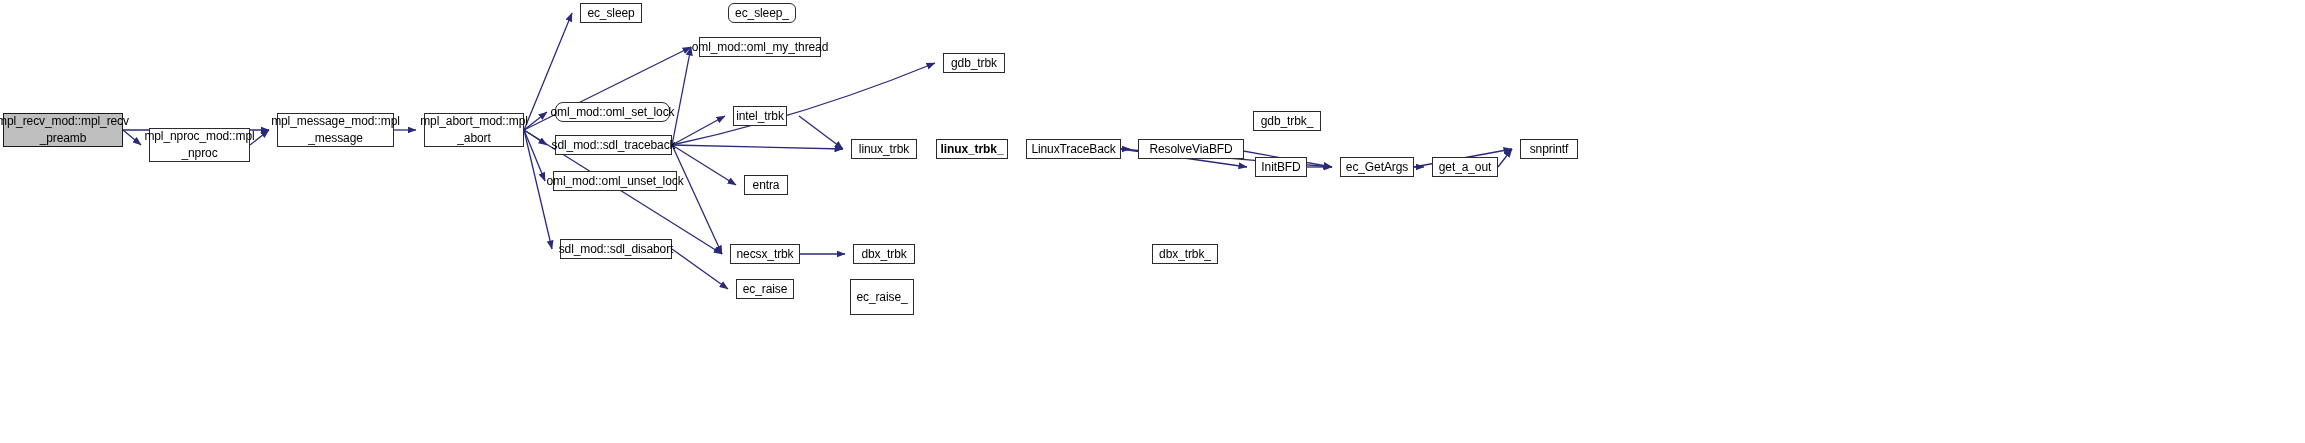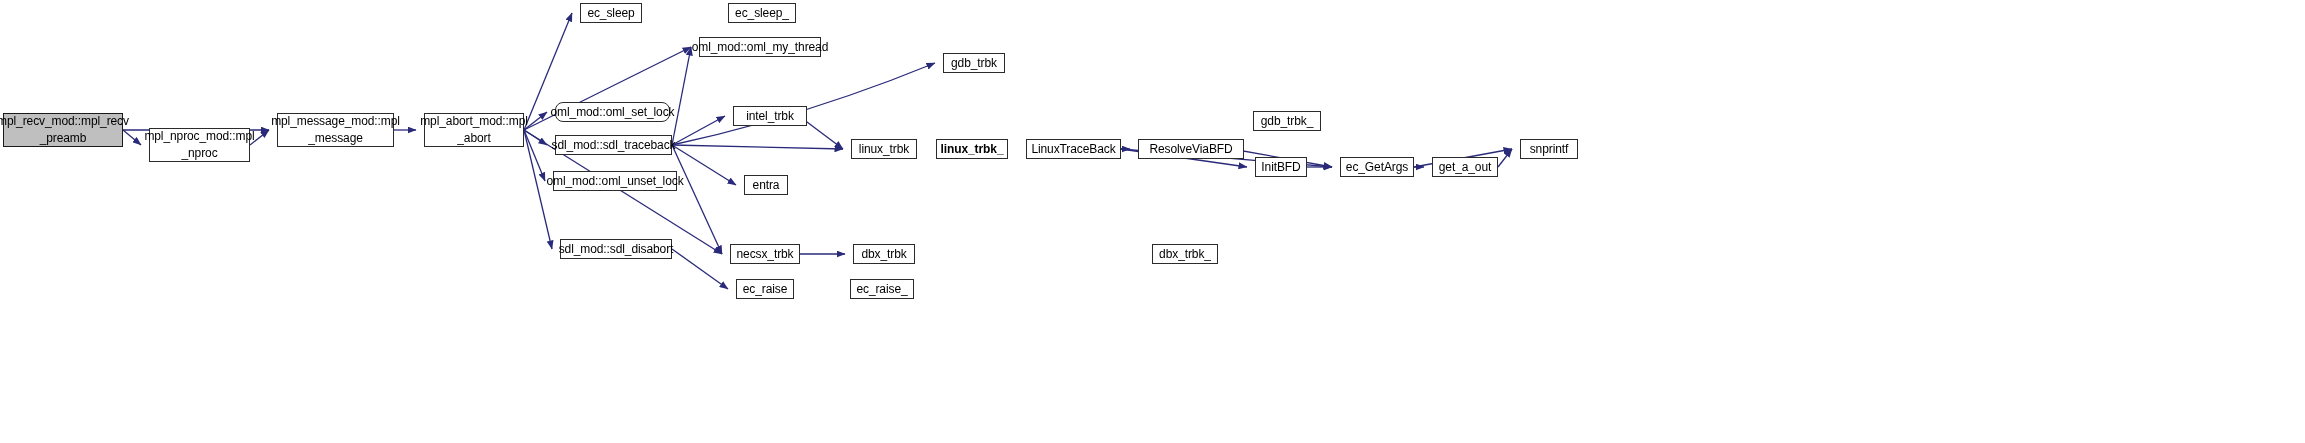--- a/index.html
+++ b/index.html
@@ -77,31 +77,31 @@
   <div id="nodes">
       <div class="node root" style="left: 3px; top: 113px; width: 120px; height: 34px;"><span>mpl_recv_mod::mpl_recv
 _preamb</span></div>
       <div class="node" style="left: 149px; top: 128px; width: 101px; height: 34px;"><span>mpl_nproc_mod::mpl
 _nproc</span></div>
       <div class="node" style="left: 277px; top: 113px; width: 117px; height: 34px;"><span>mpl_message_mod::mpl
 _message</span></div>
       <div class="node" style="left: 424px; top: 113px; width: 100px; height: 34px;"><span>mpl_abort_mod::mpl
 _abort</span></div>
       <div class="node" style="left: 580px; top: 3px; width: 62px; height: 20px;"><span>ec_sleep</span></div>
-      <div class="node" style="left: 728px; top: 3px; width: 68px; height: 20px;"><span>ec_sleep_</span></div>
+      <div class="node" style="left: 728px; top: 3px; width: 68px; height: 20px; border-radius: 6px;"><span>ec_sleep_</span></div>
       <div class="node" style="left: 699px; top: 37px; width: 122px; height: 20px;"><span>oml_mod::oml_my_thread</span></div>
       <div class="node" style="left: 555px; top: 102px; width: 115px; height: 20px; border-radius: 8px;"><span>oml_mod::oml_set_lock</span></div>
       <div class="node" style="left: 555px; top: 135px; width: 117px; height: 20px;"><span>sdl_mod::sdl_traceback</span></div>
       <div class="node" style="left: 553px; top: 171px; width: 124px; height: 20px;"><span>oml_mod::oml_unset_lock</span></div>
       <div class="node" style="left: 560px; top: 239px; width: 112px; height: 20px;"><span>sdl_mod::sdl_disabort</span></div>
-      <div class="node" style="left: 733px; top: 106px; width: 74px; height: 20px; align-items: center;"><span>intel_trbk</span></div>
+      <div class="node" style="left: 733px; top: 106px; width: 54px; height: 20px; align-items: center;"><span>intel_trbk</span></div>
       <div class="node" style="left: 744px; top: 175px; width: 44px; height: 20px;"><span>entra</span></div>
       <div class="node" style="left: 730px; top: 244px; width: 70px; height: 20px;"><span>necsx_trbk</span></div>
       <div class="node" style="left: 736px; top: 279px; width: 58px; height: 20px;"><span>ec_raise</span></div>
-      <div class="node" style="left: 850px; top: 279px; width: 64px; height: 20px;"><span>ec_raise_</span></div>
+      <div class="node" style="left: 850px; top: 279px; width: 64px; height: 36px;"><span>ec_raise_</span></div>
       <div class="node" style="left: 943px; top: 53px; width: 62px; height: 20px;"><span>gdb_trbk</span></div>
       <div class="node" style="left: 851px; top: 139px; width: 66px; height: 20px;"><span>linux_trbk</span></div>
       <div class="node" style="left: 936px; top: 139px; width: 72px; height: 20px; font-weight: bold;"><span>linux_trbk_</span></div>
       <div class="node" style="left: 1026px; top: 139px; width: 95px; height: 20px;"><span>LinuxTraceBack</span></div>
       <div class="node" style="left: 1138px; top: 139px; width: 106px; height: 20px;"><span>ResolveViaBFD</span></div>
       <div class="node" style="left: 1255px; top: 157px; width: 52px; height: 20px;"><span>InitBFD</span></div>
       <div class="node" style="left: 1253px; top: 111px; width: 68px; height: 20px;"><span>gdb_trbk_</span></div>
       <div class="node" style="left: 1340px; top: 157px; width: 74px; height: 20px;"><span>ec_GetArgs</span></div>
       <div class="node" style="left: 1432px; top: 157px; width: 66px; height: 20px;"><span>get_a_out</span></div>
       <div class="node" style="left: 853px; top: 244px; width: 62px; height: 20px;"><span>dbx_trbk</span></div>

